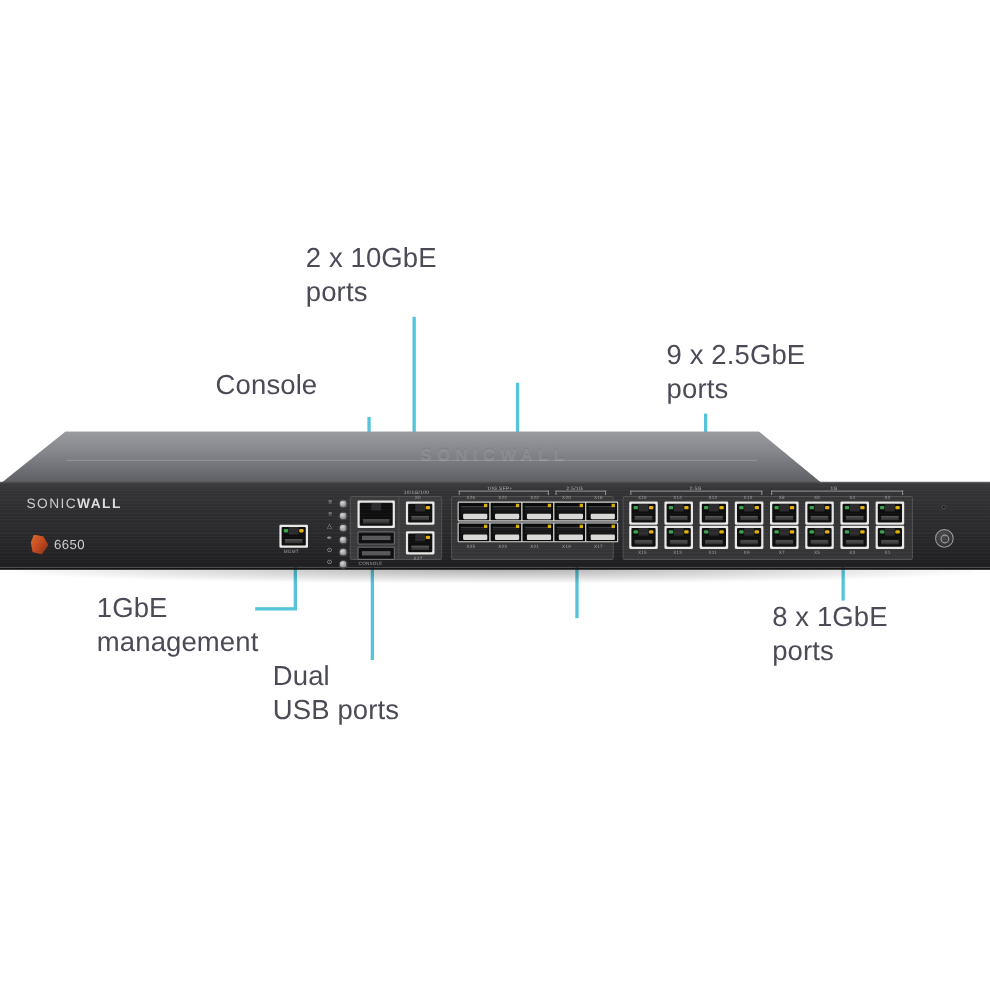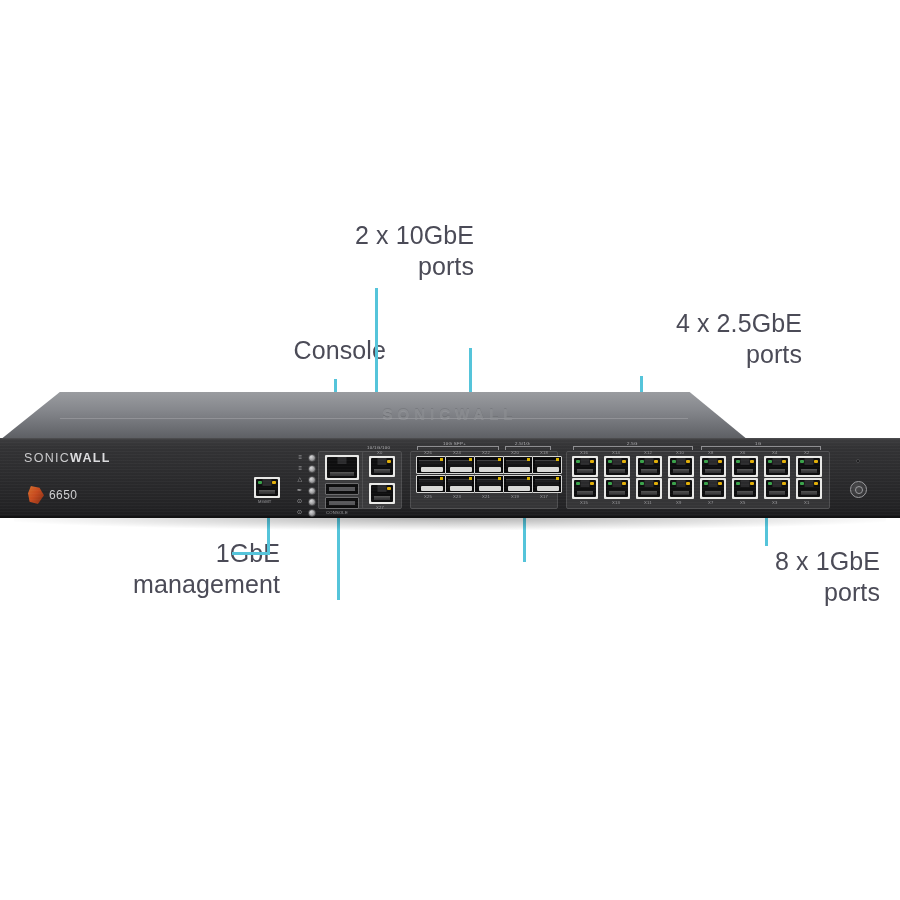--- a/index.html
+++ b/index.html
@@ -20,21 +20,21 @@
   
   .callout {
     position: absolute;
     color: #4b4b57;
     font-size: 25px;
     line-height: 31px;
     font-weight: 400;
     letter-spacing: 0.1px;
     white-space: pre-line;
   }
-  .callout.c-center { text-align: right; }
+  .callout.c-center { text-align: left; }
 
   
   .lead {
     position: absolute;
     background: #55c4da;
   }
   .lead-v { width: 3px; }
   .lead-h { height: 3px; }
   .dot {
     position: absolute;
@@ -272,26 +272,28 @@
 <body>
 
 <div id="stage">
 
   <div class="callout c-center" style="left:278px; top:220px; width:196px;">2 x 10GbE
 ports</div>
 
   <div class="callout c-center" style="left:196px; top:335px; width:190px;">Console</div>
 
 
-  <div class="callout c-center" style="left:606px; top:308px; width:196px;">4 x 2.5GbE
+  <div class="callout c-center" style="left:606px; top:308px; width:196px;">9 x 2.5GbE
 ports</div>
 
-  <div class="callout c-center" style="left:68px; top:538px; width:212px;">1GbE
+  <div class="callout c-center" style="left:88px; top:538px; width:212px;">1GbE
 management</div>
 
+  <div class="callout c-center" style="left:248px; top:600px; width:186px;">Dual
+USB ports</div>
 
 
   <div class="callout c-center" style="left:702px; top:546px; width:178px;">8 x 1GbE
 ports</div>
 
   <div class="lead lead-v" style="left:375px; top:288px; height:180px;"></div>
   <div class="dot" style="left:371px; top:462px;"></div>
 
   <div class="lead lead-v" style="left:334px; top:379px; height:87px;"></div>
   <div class="dot" style="left:330px; top:459px;"></div>

